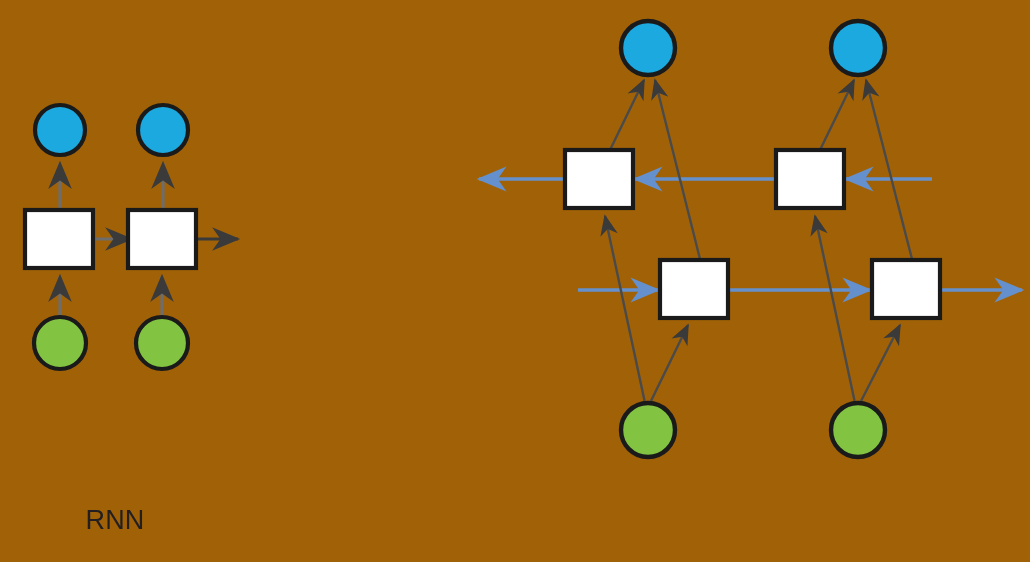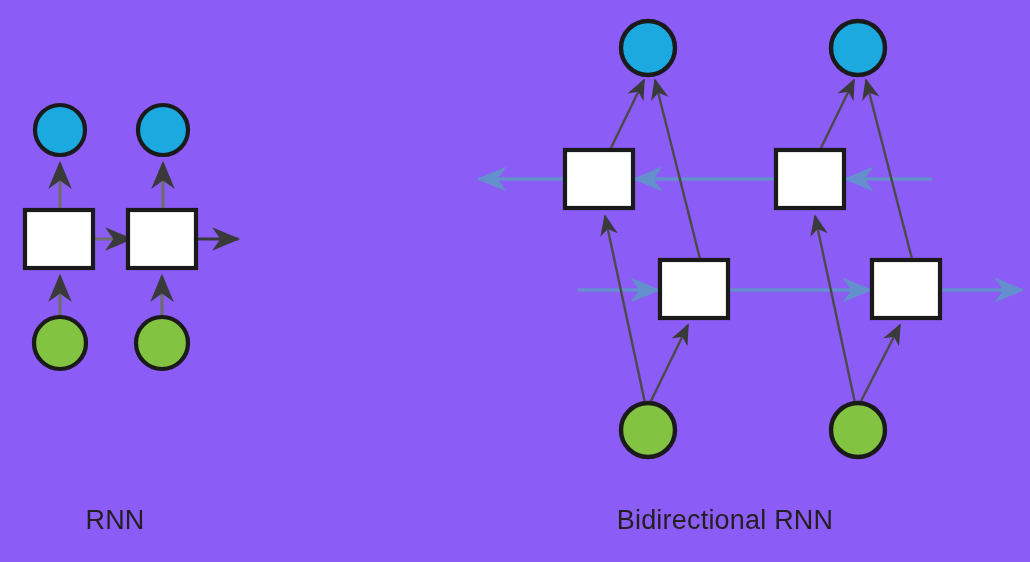--- a/index.html
+++ b/index.html
@@ -10,21 +10,21 @@
   body {
     width: 1030px;
     height: 562px;
     font-family: "Liberation Sans", sans-serif;
     overflow: hidden;
   }
   #diagram-root {
     position: relative;
     width: 1030px;
     height: 562px;
-    background: #8b5cf6;
+    background: #a16207;
   }
   svg.diagram-canvas {
     position: absolute;
     left: 0;
     top: 0;
     width: 1030px;
     height: 562px;
     display: block;
   }
   .caption {
@@ -148,15 +148,14 @@
 
       <g>
         <circle cx="648" cy="48" r="27" fill="#1CA9E0" stroke="#1a1a1a" stroke-width="4.4"></circle>
         <circle cx="858" cy="48" r="27" fill="#1CA9E0" stroke="#1a1a1a" stroke-width="4.4"></circle>
       </g>
     </g>
   </svg>
 
   <div class="caption" id="caption-rnn">RNN</div>
 
-  <div class="caption" id="caption-birnn">Bidirectional RNN</div>
 
 </div>
 
 </body></html>

